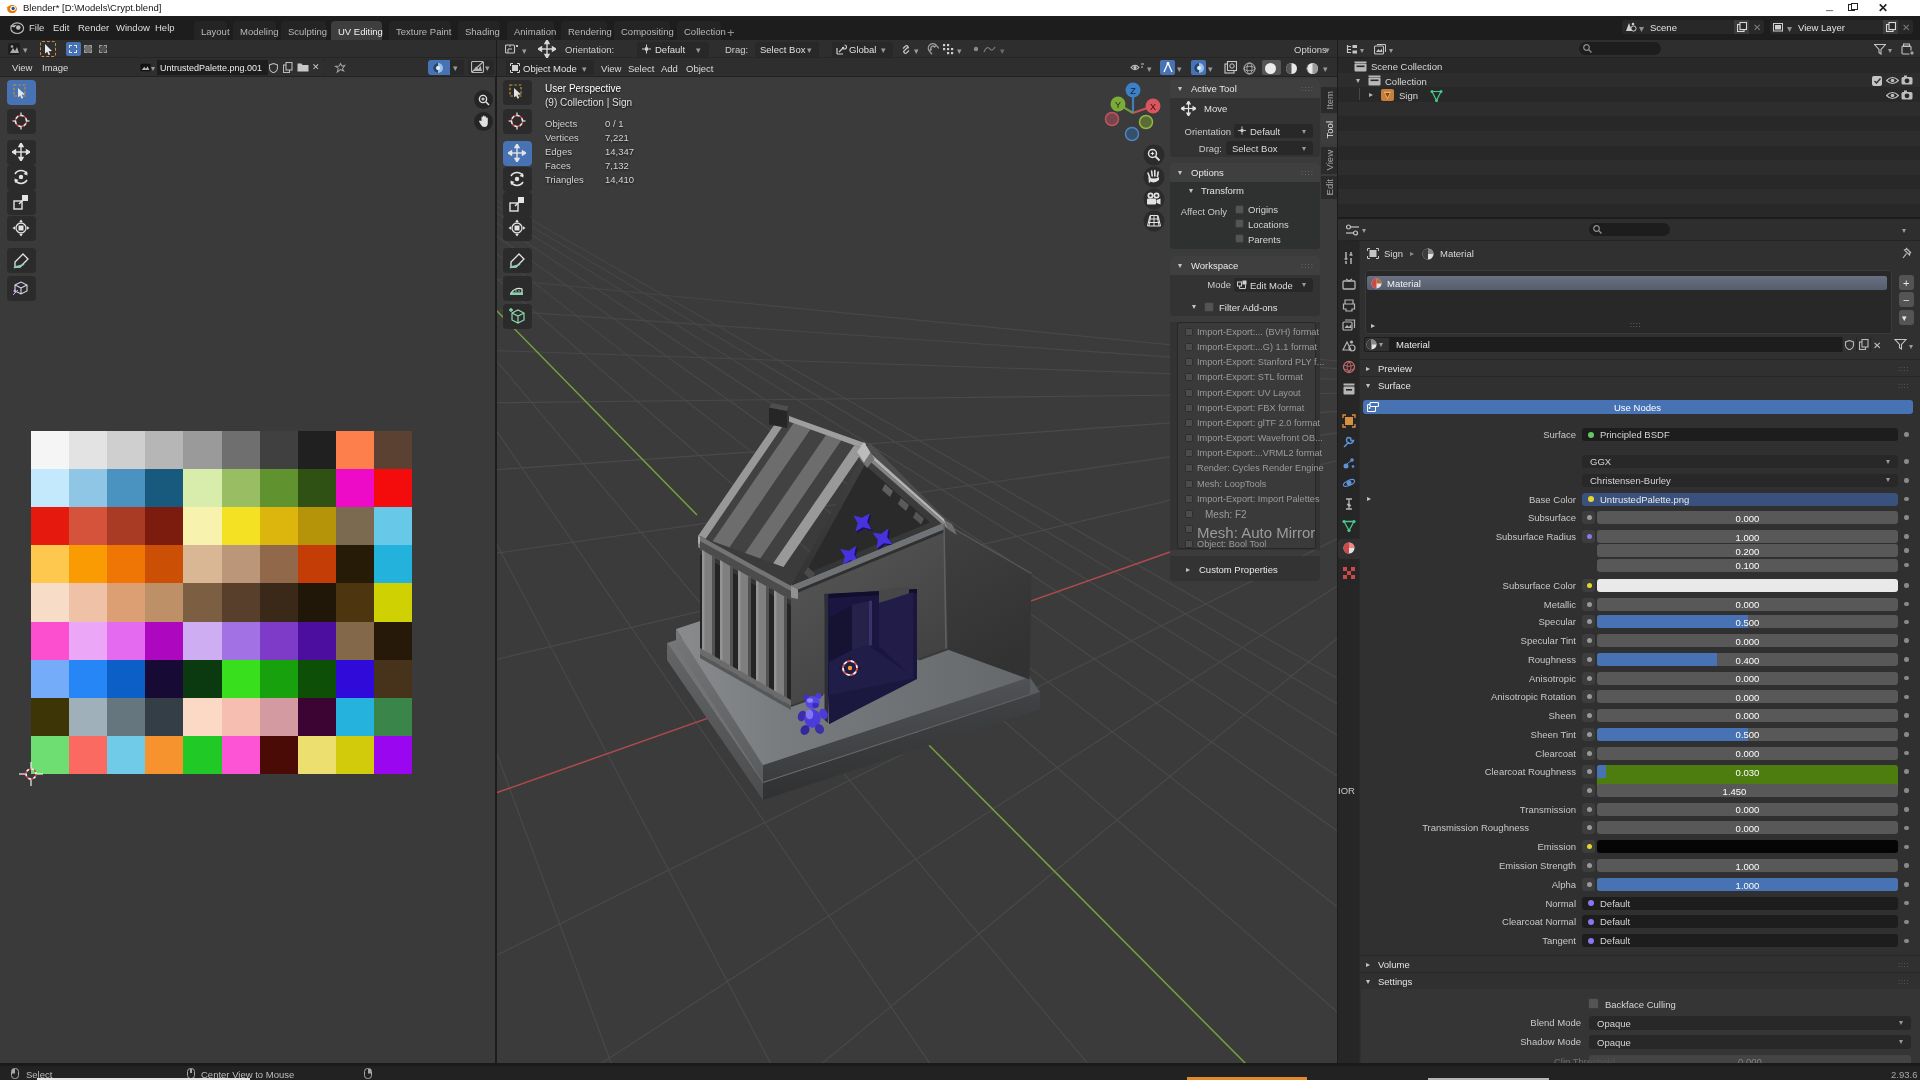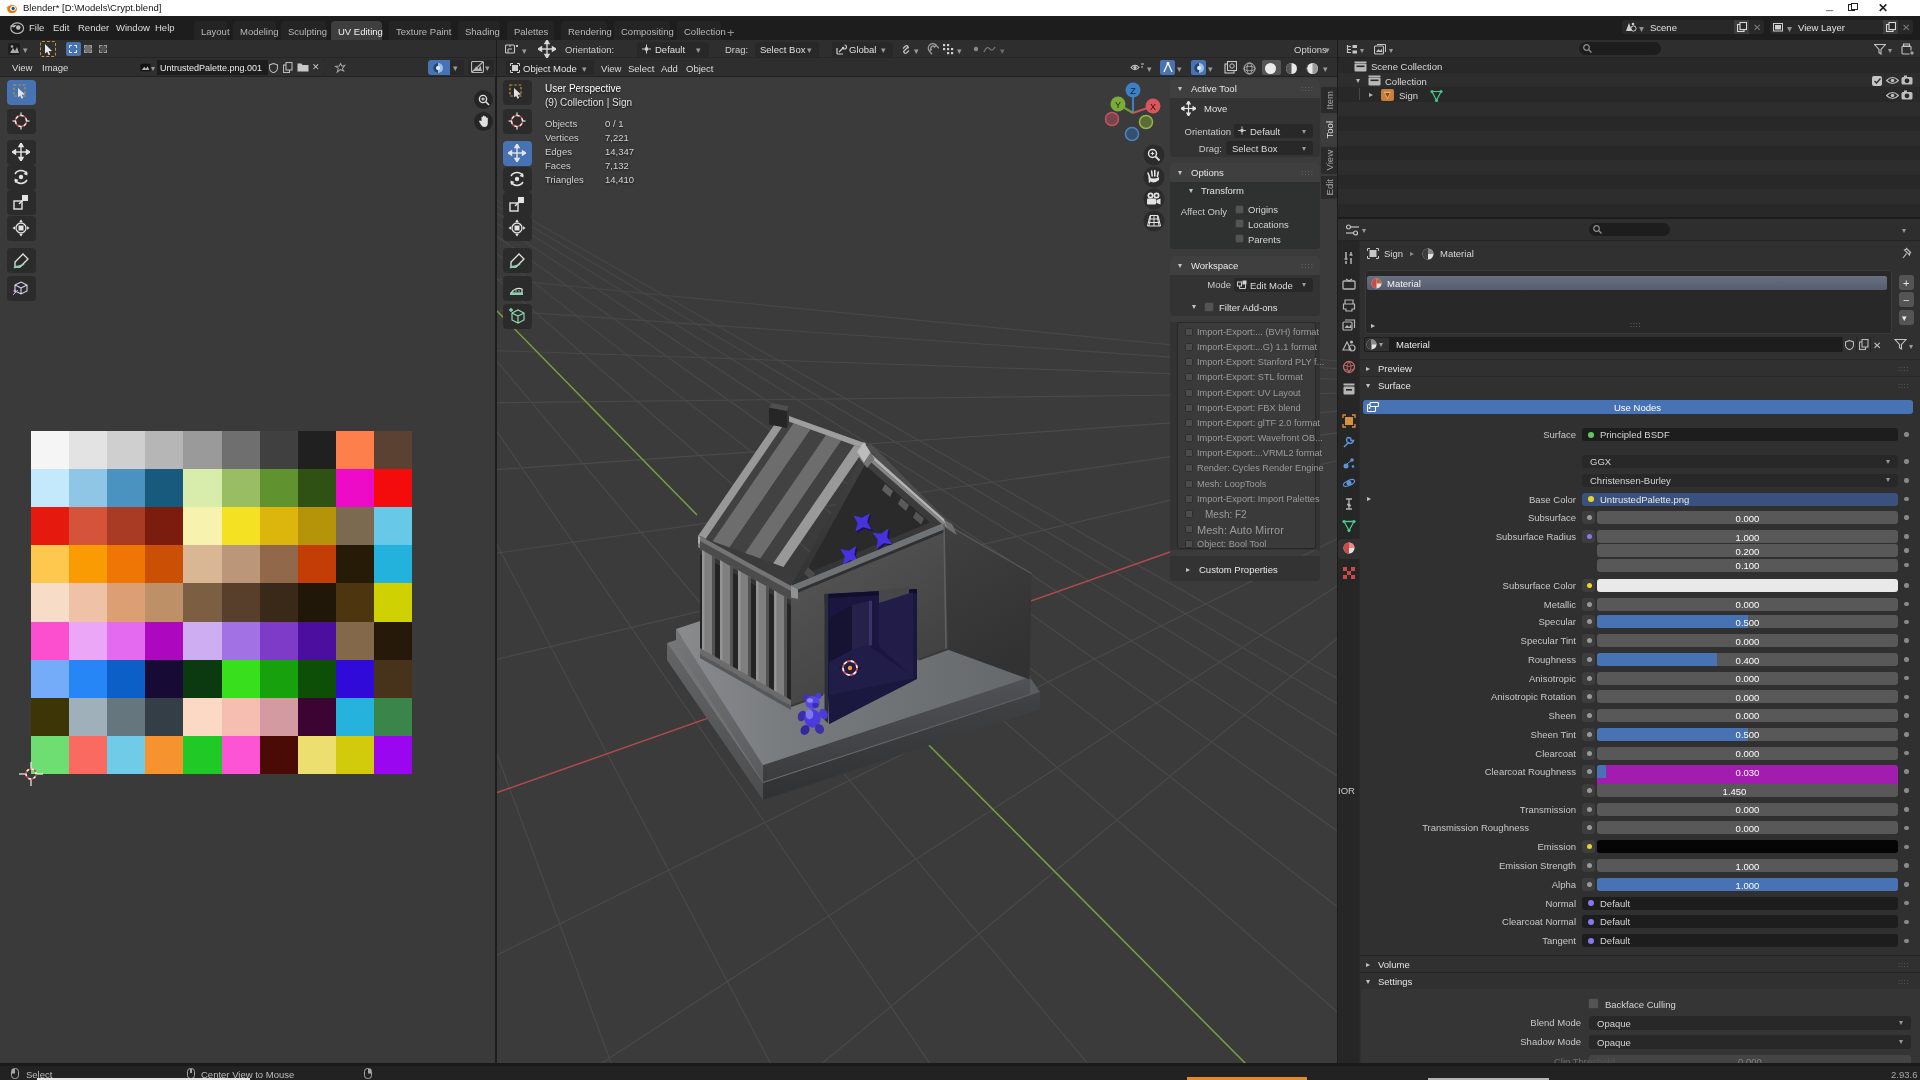--- a/index.html
+++ b/index.html
@@ -36,21 +36,21 @@
 <span class="txt" style="left:240px;top:27px;color:#b8b8b8">Modeling</span>
 <div class="abs" style="left:281px;top:21px;width:45px;height:19px;background:#242424;border-radius:4px 4px 0 0"></div>
 <span class="txt" style="left:288px;top:27px;color:#b8b8b8">Sculpting</span>
 <div class="abs" style="left:331px;top:21px;width:51px;height:19px;background:#3e3e3e;border-radius:4px 4px 0 0"></div>
 <span class="txt" style="left:338px;top:27px;color:#f2f2f2">UV Editing</span>
 <div class="abs" style="left:389px;top:21px;width:62px;height:19px;background:#242424;border-radius:4px 4px 0 0"></div>
 <span class="txt" style="left:396px;top:27px;color:#b8b8b8">Texture Paint</span>
 <div class="abs" style="left:458px;top:21px;width:42px;height:19px;background:#242424;border-radius:4px 4px 0 0"></div>
 <span class="txt" style="left:465px;top:27px;color:#b8b8b8">Shading</span>
 <div class="abs" style="left:507px;top:21px;width:47px;height:19px;background:#242424;border-radius:4px 4px 0 0"></div>
-<span class="txt" style="left:514px;top:27px;color:#b8b8b8">Palettes</span>
+<span class="txt" style="left:514px;top:27px;color:#b8b8b8">Animation</span>
 <div class="abs" style="left:561px;top:21px;width:46px;height:19px;background:#242424;border-radius:4px 4px 0 0"></div>
 <span class="txt" style="left:568px;top:27px;color:#b8b8b8">Rendering</span>
 <div class="abs" style="left:614px;top:21px;width:56px;height:19px;background:#242424;border-radius:4px 4px 0 0"></div>
 <span class="txt" style="left:621px;top:27px;color:#b8b8b8">Compositing</span>
 <div class="abs" style="left:677px;top:21px;width:44px;height:19px;background:#242424;border-radius:4px 4px 0 0"></div>
 <span class="txt" style="left:684px;top:27px;color:#b8b8b8">Collection</span>
 <span class="txt" style="left:727px;top:26px;color:#909090;font-size:13px">+</span>
 <div class="abs" style="left:1622px;top:20px;width:142px;height:14px;background:#282828;border-radius:3px">
  <svg class="abs" style="left:3px;top:2px" width="12" height="10" viewBox="0 0 12 10">
       <path d="M1 9 L4 1 L7 9 Z" fill="#cfcfcf"></path>
@@ -824,37 +824,37 @@
 <span class="txt" style="left:700px;top:288.0px;color:#9b9b9b;font-size:9.2px">Import-Export:... (BVH) format</span>
 <div class="abs" style="left:688px;top:303.1px;width:8px;height:8px;background:#4c4c4c;border-radius:1.5px;border:1px solid #2e2e2e"></div>
 <span class="txt" style="left:700px;top:303.1px;color:#9b9b9b;font-size:9.2px">Import-Export:...G) 1.1 format</span>
 <div class="abs" style="left:688px;top:318.3px;width:8px;height:8px;background:#4c4c4c;border-radius:1.5px;border:1px solid #2e2e2e"></div>
 <span class="txt" style="left:700px;top:318.3px;color:#9b9b9b;font-size:9.2px">Import-Export: Stanford PLY f...</span>
 <div class="abs" style="left:688px;top:333.4px;width:8px;height:8px;background:#4c4c4c;border-radius:1.5px;border:1px solid #2e2e2e"></div>
 <span class="txt" style="left:700px;top:333.4px;color:#9b9b9b;font-size:9.2px">Import-Export: STL format</span>
 <div class="abs" style="left:688px;top:348.6px;width:8px;height:8px;background:#4c4c4c;border-radius:1.5px;border:1px solid #2e2e2e"></div>
 <span class="txt" style="left:700px;top:348.6px;color:#9b9b9b;font-size:9.2px">Import-Export: UV Layout</span>
 <div class="abs" style="left:688px;top:363.8px;width:8px;height:8px;background:#4c4c4c;border-radius:1.5px;border:1px solid #2e2e2e"></div>
-<span class="txt" style="left:700px;top:363.8px;color:#9b9b9b;font-size:9.2px">Import-Export: FBX blend</span>
+<span class="txt" style="left:700px;top:363.8px;color:#9b9b9b;font-size:9.2px">Import-Export: FBX format</span>
 <div class="abs" style="left:688px;top:378.9px;width:8px;height:8px;background:#4c4c4c;border-radius:1.5px;border:1px solid #2e2e2e"></div>
 <span class="txt" style="left:700px;top:378.9px;color:#9b9b9b;font-size:9.2px">Import-Export: glTF 2.0 format</span>
 <div class="abs" style="left:688px;top:394.1px;width:8px;height:8px;background:#4c4c4c;border-radius:1.5px;border:1px solid #2e2e2e"></div>
 <span class="txt" style="left:700px;top:394.1px;color:#9b9b9b;font-size:9.2px">Import-Export: Wavefront OB...</span>
 <div class="abs" style="left:688px;top:409.2px;width:8px;height:8px;background:#4c4c4c;border-radius:1.5px;border:1px solid #2e2e2e"></div>
 <span class="txt" style="left:700px;top:409.2px;color:#9b9b9b;font-size:9.2px">Import-Export:...VRML2 format</span>
 <div class="abs" style="left:688px;top:424.4px;width:8px;height:8px;background:#4c4c4c;border-radius:1.5px;border:1px solid #2e2e2e"></div>
 <span class="txt" style="left:700px;top:424.4px;color:#9b9b9b;font-size:9.2px">Render: Cycles Render Engine</span>
 <div class="abs" style="left:688px;top:439.5px;width:8px;height:8px;background:#4c4c4c;border-radius:1.5px;border:1px solid #2e2e2e"></div>
 <span class="txt" style="left:700px;top:439.5px;color:#9b9b9b;font-size:9.2px">Mesh: LoopTools</span>
 <div class="abs" style="left:688px;top:454.6px;width:8px;height:8px;background:#4c4c4c;border-radius:1.5px;border:1px solid #2e2e2e"></div>
 <span class="txt" style="left:700px;top:454.6px;color:#9b9b9b;font-size:9.2px">Import-Export: Import Palettes</span>
 <div class="abs" style="left:688px;top:469.8px;width:8px;height:8px;background:#4c4c4c;border-radius:1.5px;border:1px solid #2e2e2e"></div>
 <span class="txt" style="left:708px;top:469.8px;color:#9b9b9b;font-size:10px">Mesh: F2</span>
 <div class="abs" style="left:688px;top:485.0px;width:8px;height:8px;background:#4c4c4c;border-radius:1.5px;border:1px solid #2e2e2e"></div>
-<span class="txt" style="left:700px;top:485.0px;color:#9b9b9b;font-size:11px">Mesh: Auto Mirror</span>
+<span class="txt" style="left:700px;top:485.0px;color:#9b9b9b;font-size:15px">Mesh: Auto Mirror</span>
 <div class="abs" style="left:688px;top:500.1px;width:8px;height:8px;background:#4c4c4c;border-radius:1.5px;border:1px solid #2e2e2e"></div>
 <span class="txt" style="left:700px;top:500.1px;color:#9b9b9b;font-size:9.2px">Object: Bool Tool</span>
 <div class="abs" style="left:673px;top:516px;width:150px;height:25px;background:#333333;border-radius:0 0 4px 4px"></div>
 <span class="txt" style="left:689px;top:526px;font-size:8px;color:#c5c5c5">▸</span>
 <span class="txt" style="left:702px;top:525px;color:#e8e8e8">Custom Properties</span>
 <div class="abs" style="left:824px;top:47px;width:17px;height:26px;background:#2b2b2b;border-radius:0 3px 3px 0"></div>
 <div class="abs" style="left:824px;top:47px;width:17px;height:26px;display:flex;align-items:center;justify-content:center">
       <span style="writing-mode:vertical-rl;transform:rotate(180deg);font-size:9.5px;color:#a5a5a5;font-family:Liberation Sans,sans-serif">Item</span>
     </div>
 <div class="abs" style="left:824px;top:75px;width:17px;height:29px;background:#3d3d3d;border-radius:0 3px 3px 0"></div>
@@ -1222,21 +1222,21 @@
 <div class="txt" style="left:0;top:529.5px;width:238px;text-align:right;color:#c8c8c8">Clearcoat</div>
 <div class="abs" style="left:244px;top:527.5px;width:13px;height:13px;background:#3d3d3d;border-radius:3px"></div>
 <div class="abs" style="left:248.5px;top:531.5px;width:5px;height:5px;background:#999999;border-radius:50%"></div>
 <div class="abs" style="left:259px;top:527.5px;width:301px;height:13px;background:#585858;border-radius:3px;overflow:hidden">
 <div class="txt" style="left:0;top:2.5px;width:301px;text-align:center;color:#fdfdfd;font-size:9.5px">0.000</div>
     </div>
 <div class="abs" style="left:566px;top:531.7px;width:4.5px;height:4.5px;background:#8a8a8a;border-radius:50%"></div>
 <div class="txt" style="left:0;top:548.1px;width:238px;text-align:right;color:#c8c8c8">Clearcoat Roughness</div>
 <div class="abs" style="left:244px;top:546.1px;width:13px;height:13px;background:#3d3d3d;border-radius:3px"></div>
 <div class="abs" style="left:248.5px;top:550.1px;width:5px;height:5px;background:#999999;border-radius:50%"></div>
-<div class="abs" style="left:259px;top:546.1px;width:301px;height:24px;background:#a21caf;border-radius:3px;overflow:hidden">
+<div class="abs" style="left:259px;top:546.1px;width:301px;height:24px;background:#4d7c0f;border-radius:3px;overflow:hidden">
 <div class="abs" style="left:0;top:0;width:9.0px;height:13px;background:#4772b3"></div>
 <div class="txt" style="left:0;top:2.5px;width:301px;text-align:center;color:#fdfdfd;font-size:9.5px">0.030</div>
     </div>
 <div class="abs" style="left:566px;top:550.3px;width:4.5px;height:4.5px;background:#8a8a8a;border-radius:50%"></div>
 <div class="txt" style="left:0;top:567.2px;width:238px;text-align:left;color:#c8c8c8">IOR</div>
 <div class="abs" style="left:244px;top:565.2px;width:13px;height:13px;background:#3d3d3d;border-radius:3px"></div>
 <div class="abs" style="left:248.5px;top:569.2px;width:5px;height:5px;background:#999999;border-radius:50%"></div>
 <div class="abs" style="left:259px;top:565.2px;width:301px;height:13px;background:#585858;border-radius:3px;overflow:hidden">
 <div class="txt" style="left:0;top:2.5px;width:275px;text-align:center;color:#fdfdfd;font-size:9.5px">1.450</div>
     </div>

